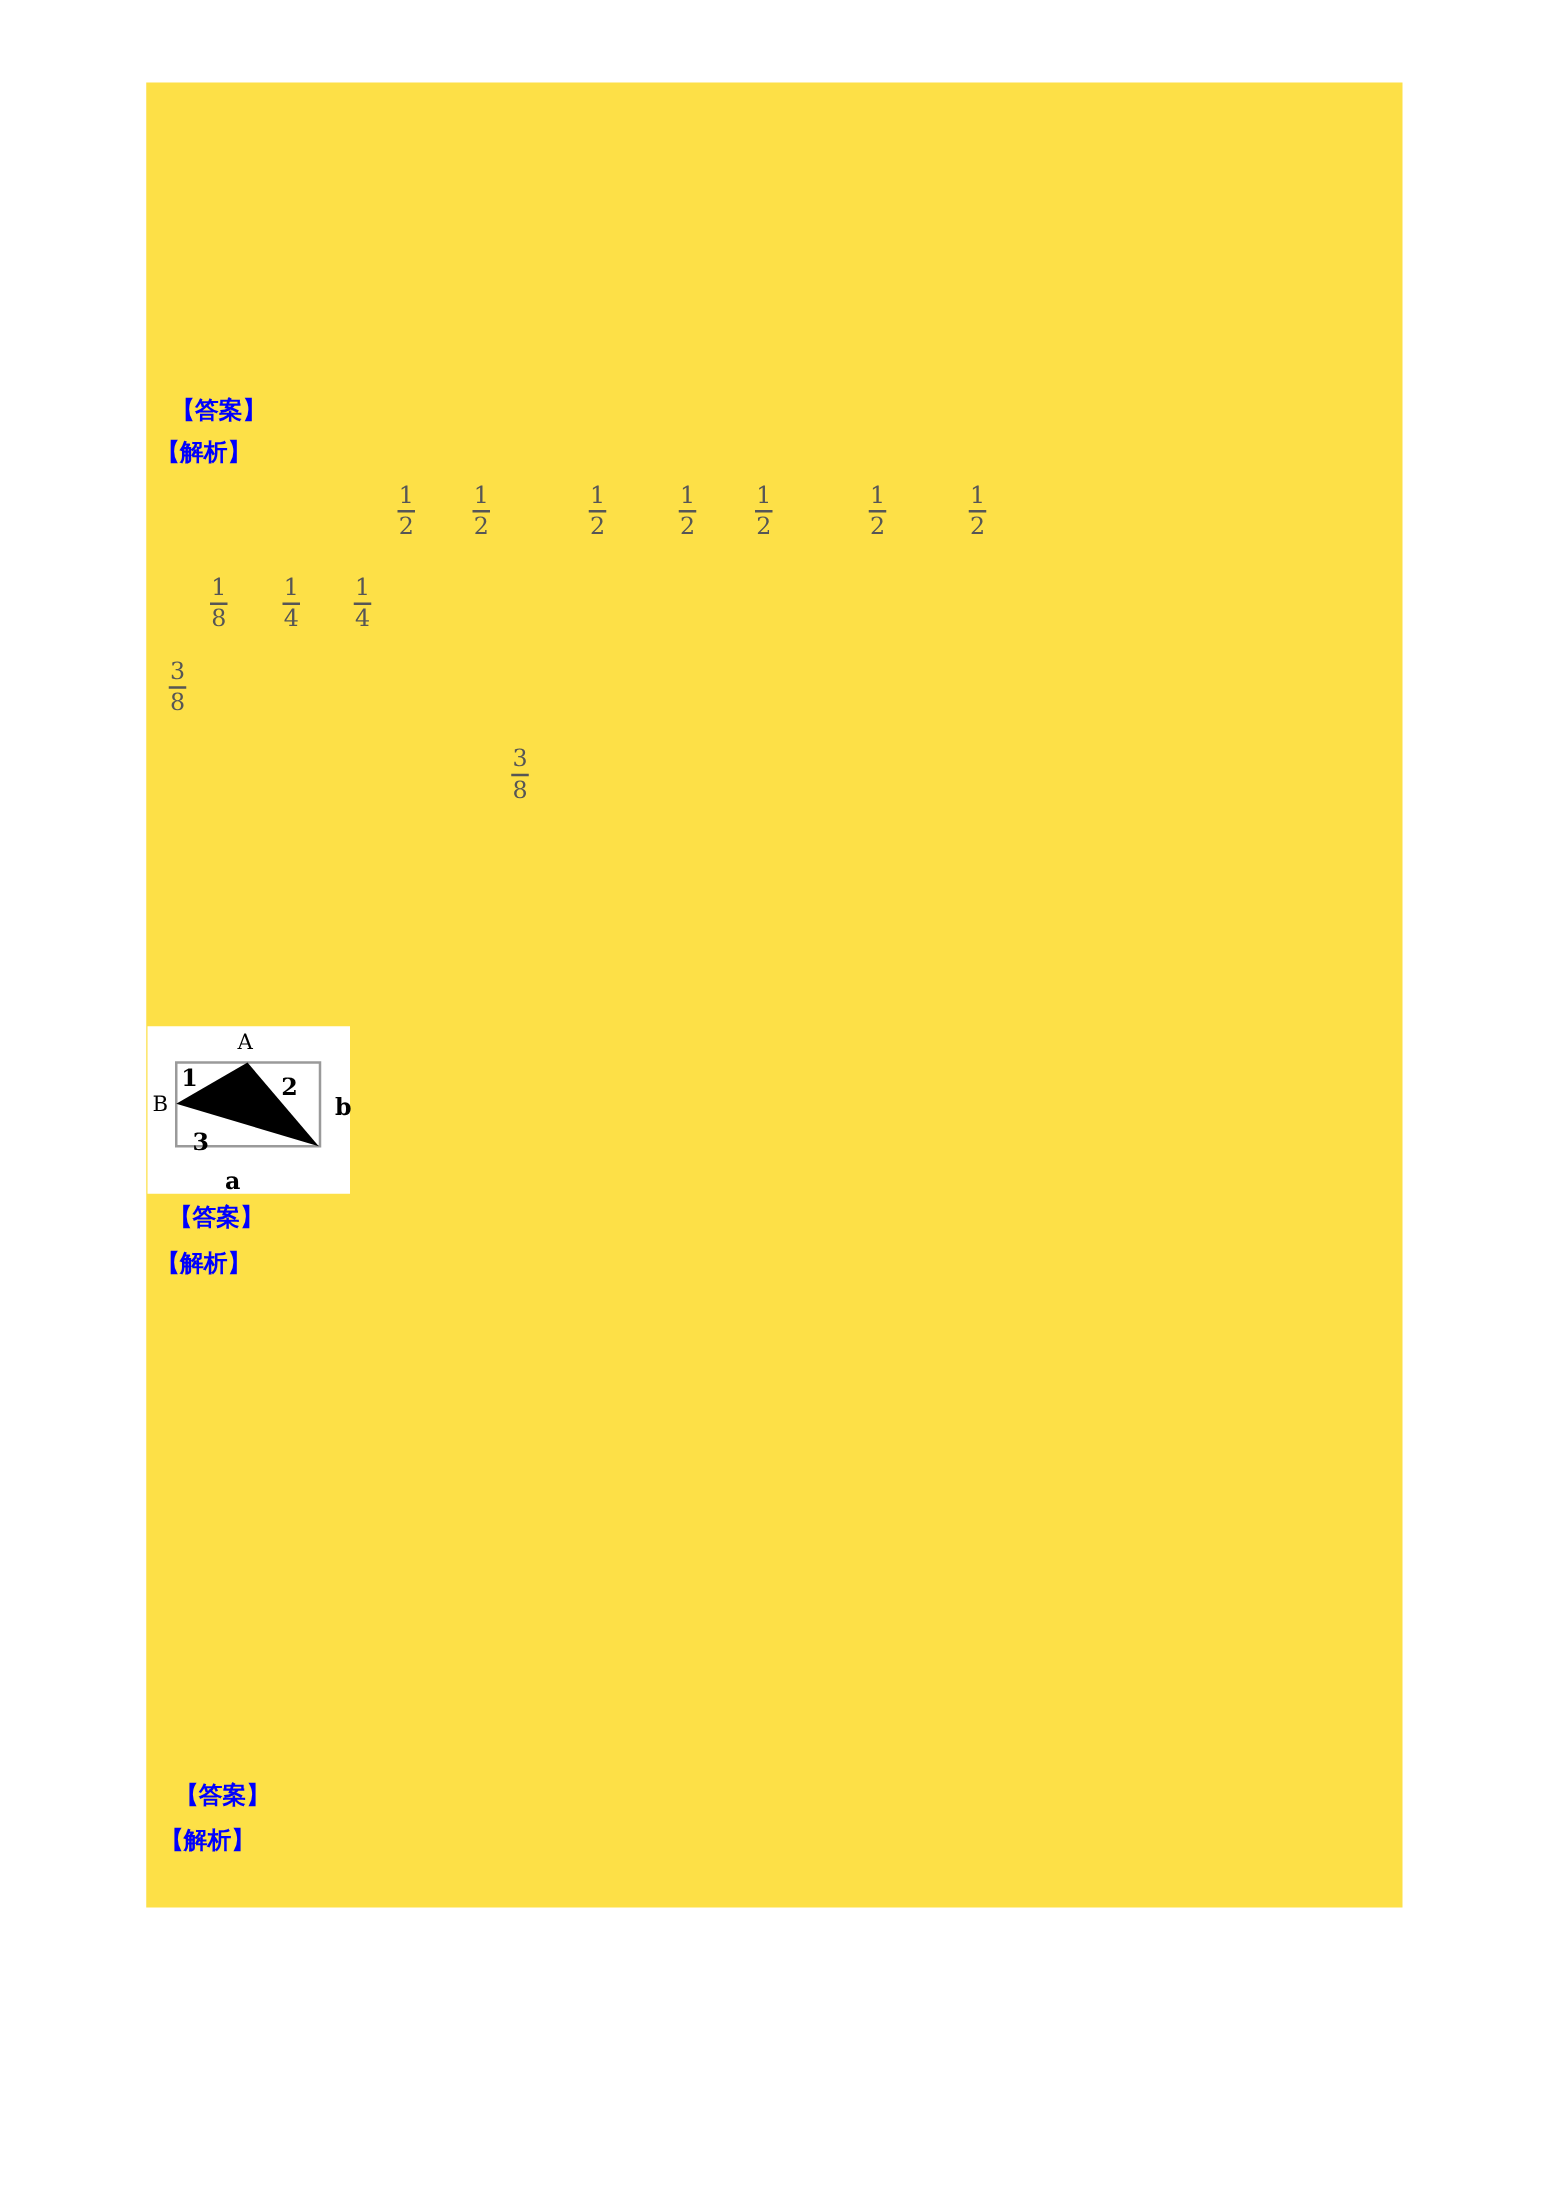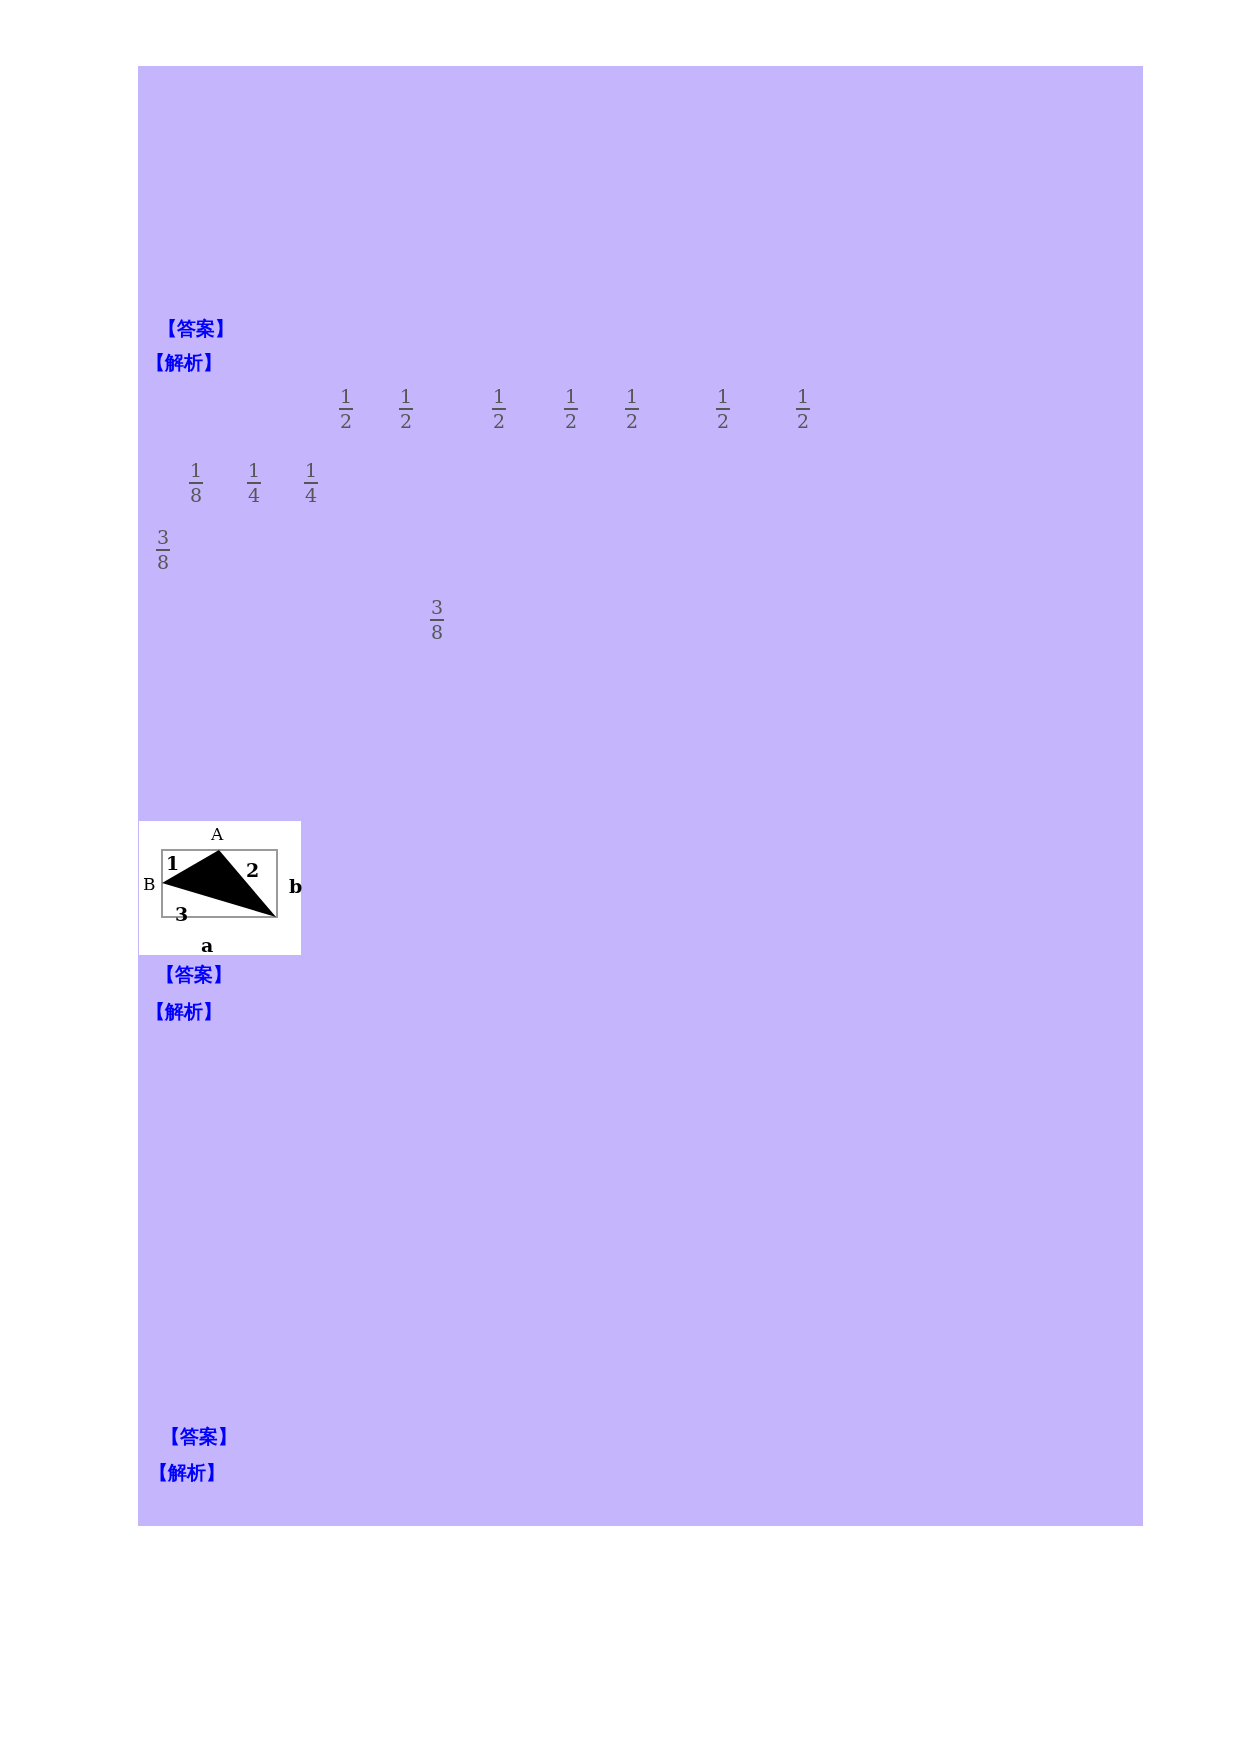--- a/index.html
+++ b/index.html
@@ -3,21 +3,21 @@
 <meta charset="utf-8">
 <style>
   html,body{margin:0;padding:0;}
   body{
     width:1240px;height:1754px;position:relative;
     background:#ffffff;
     font-family:"Liberation Sans", sans-serif;
   }
   .content{
     position:absolute;left:117px;top:66px;width:1005px;height:1460px;
-    background:#c4b5fd;overflow:hidden;margin-left:21px;
+    background:#fde047;overflow:hidden;
   }
   .cn-label{
     position:absolute;
     color:#0000fe;
     font-size:19px;line-height:20px;
     font-family:"Liberation Sans", sans-serif;
     font-weight:bold;
     white-space:nowrap;
     letter-spacing:0px;
   }

